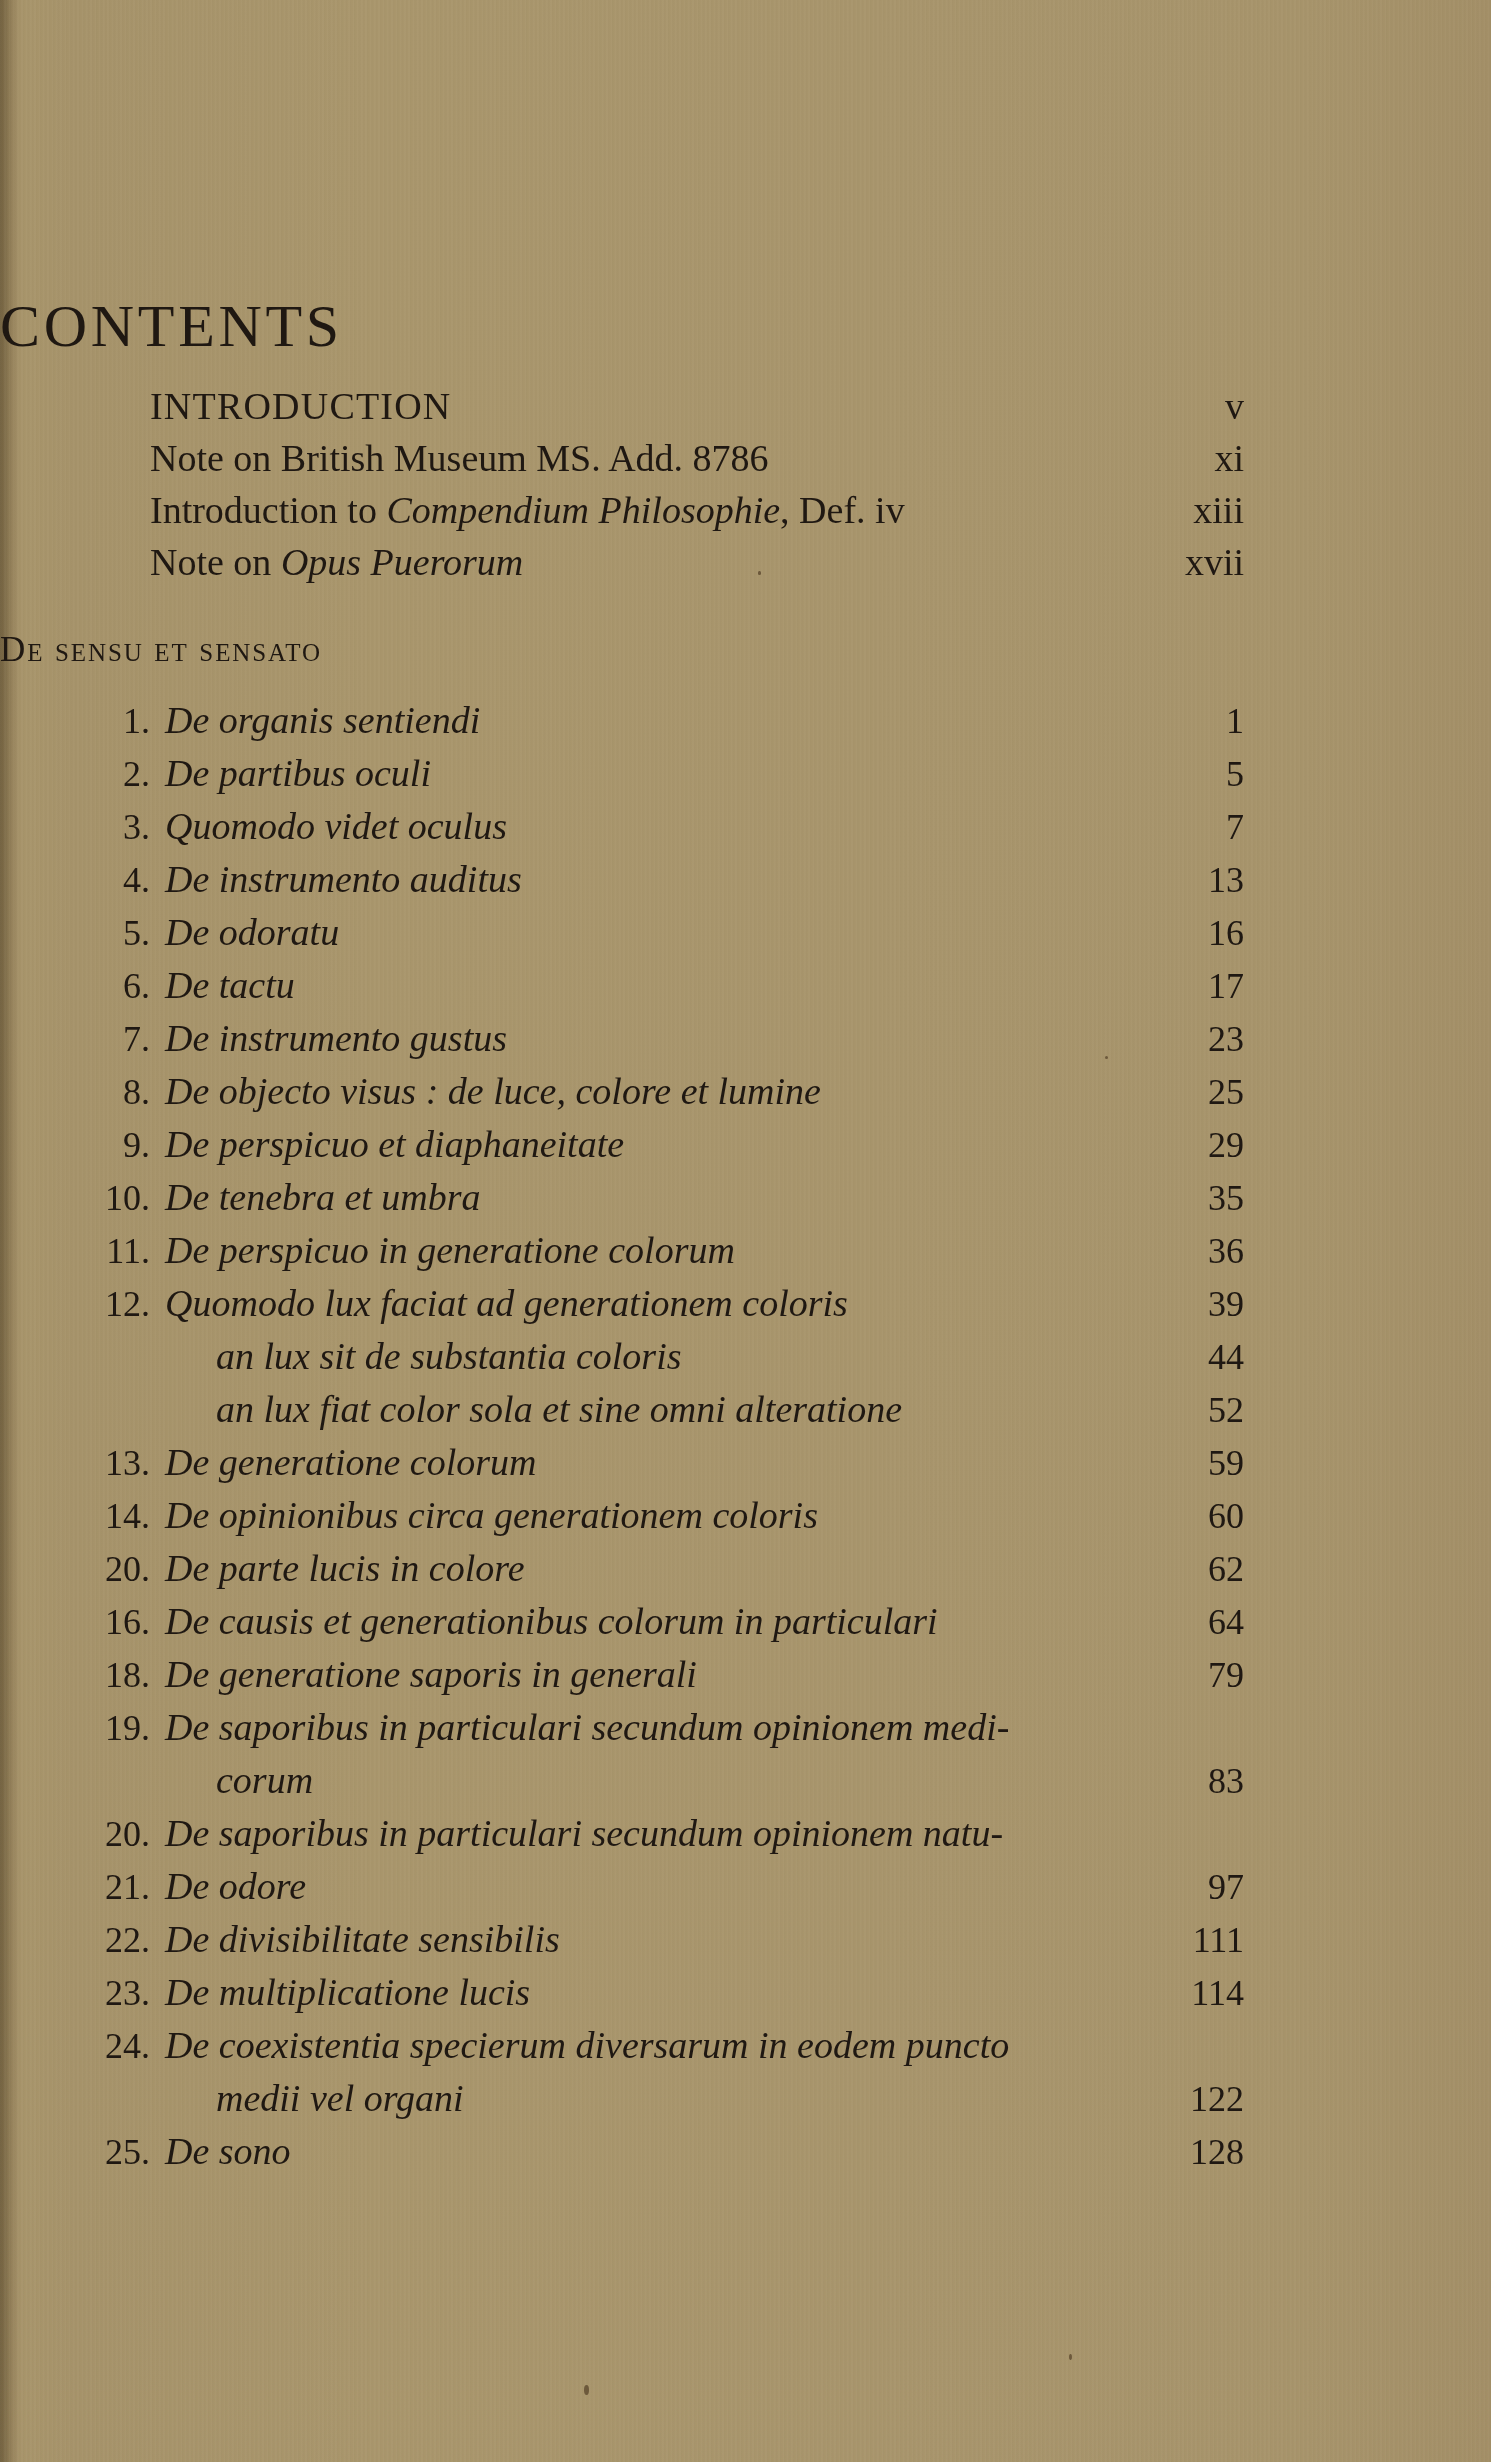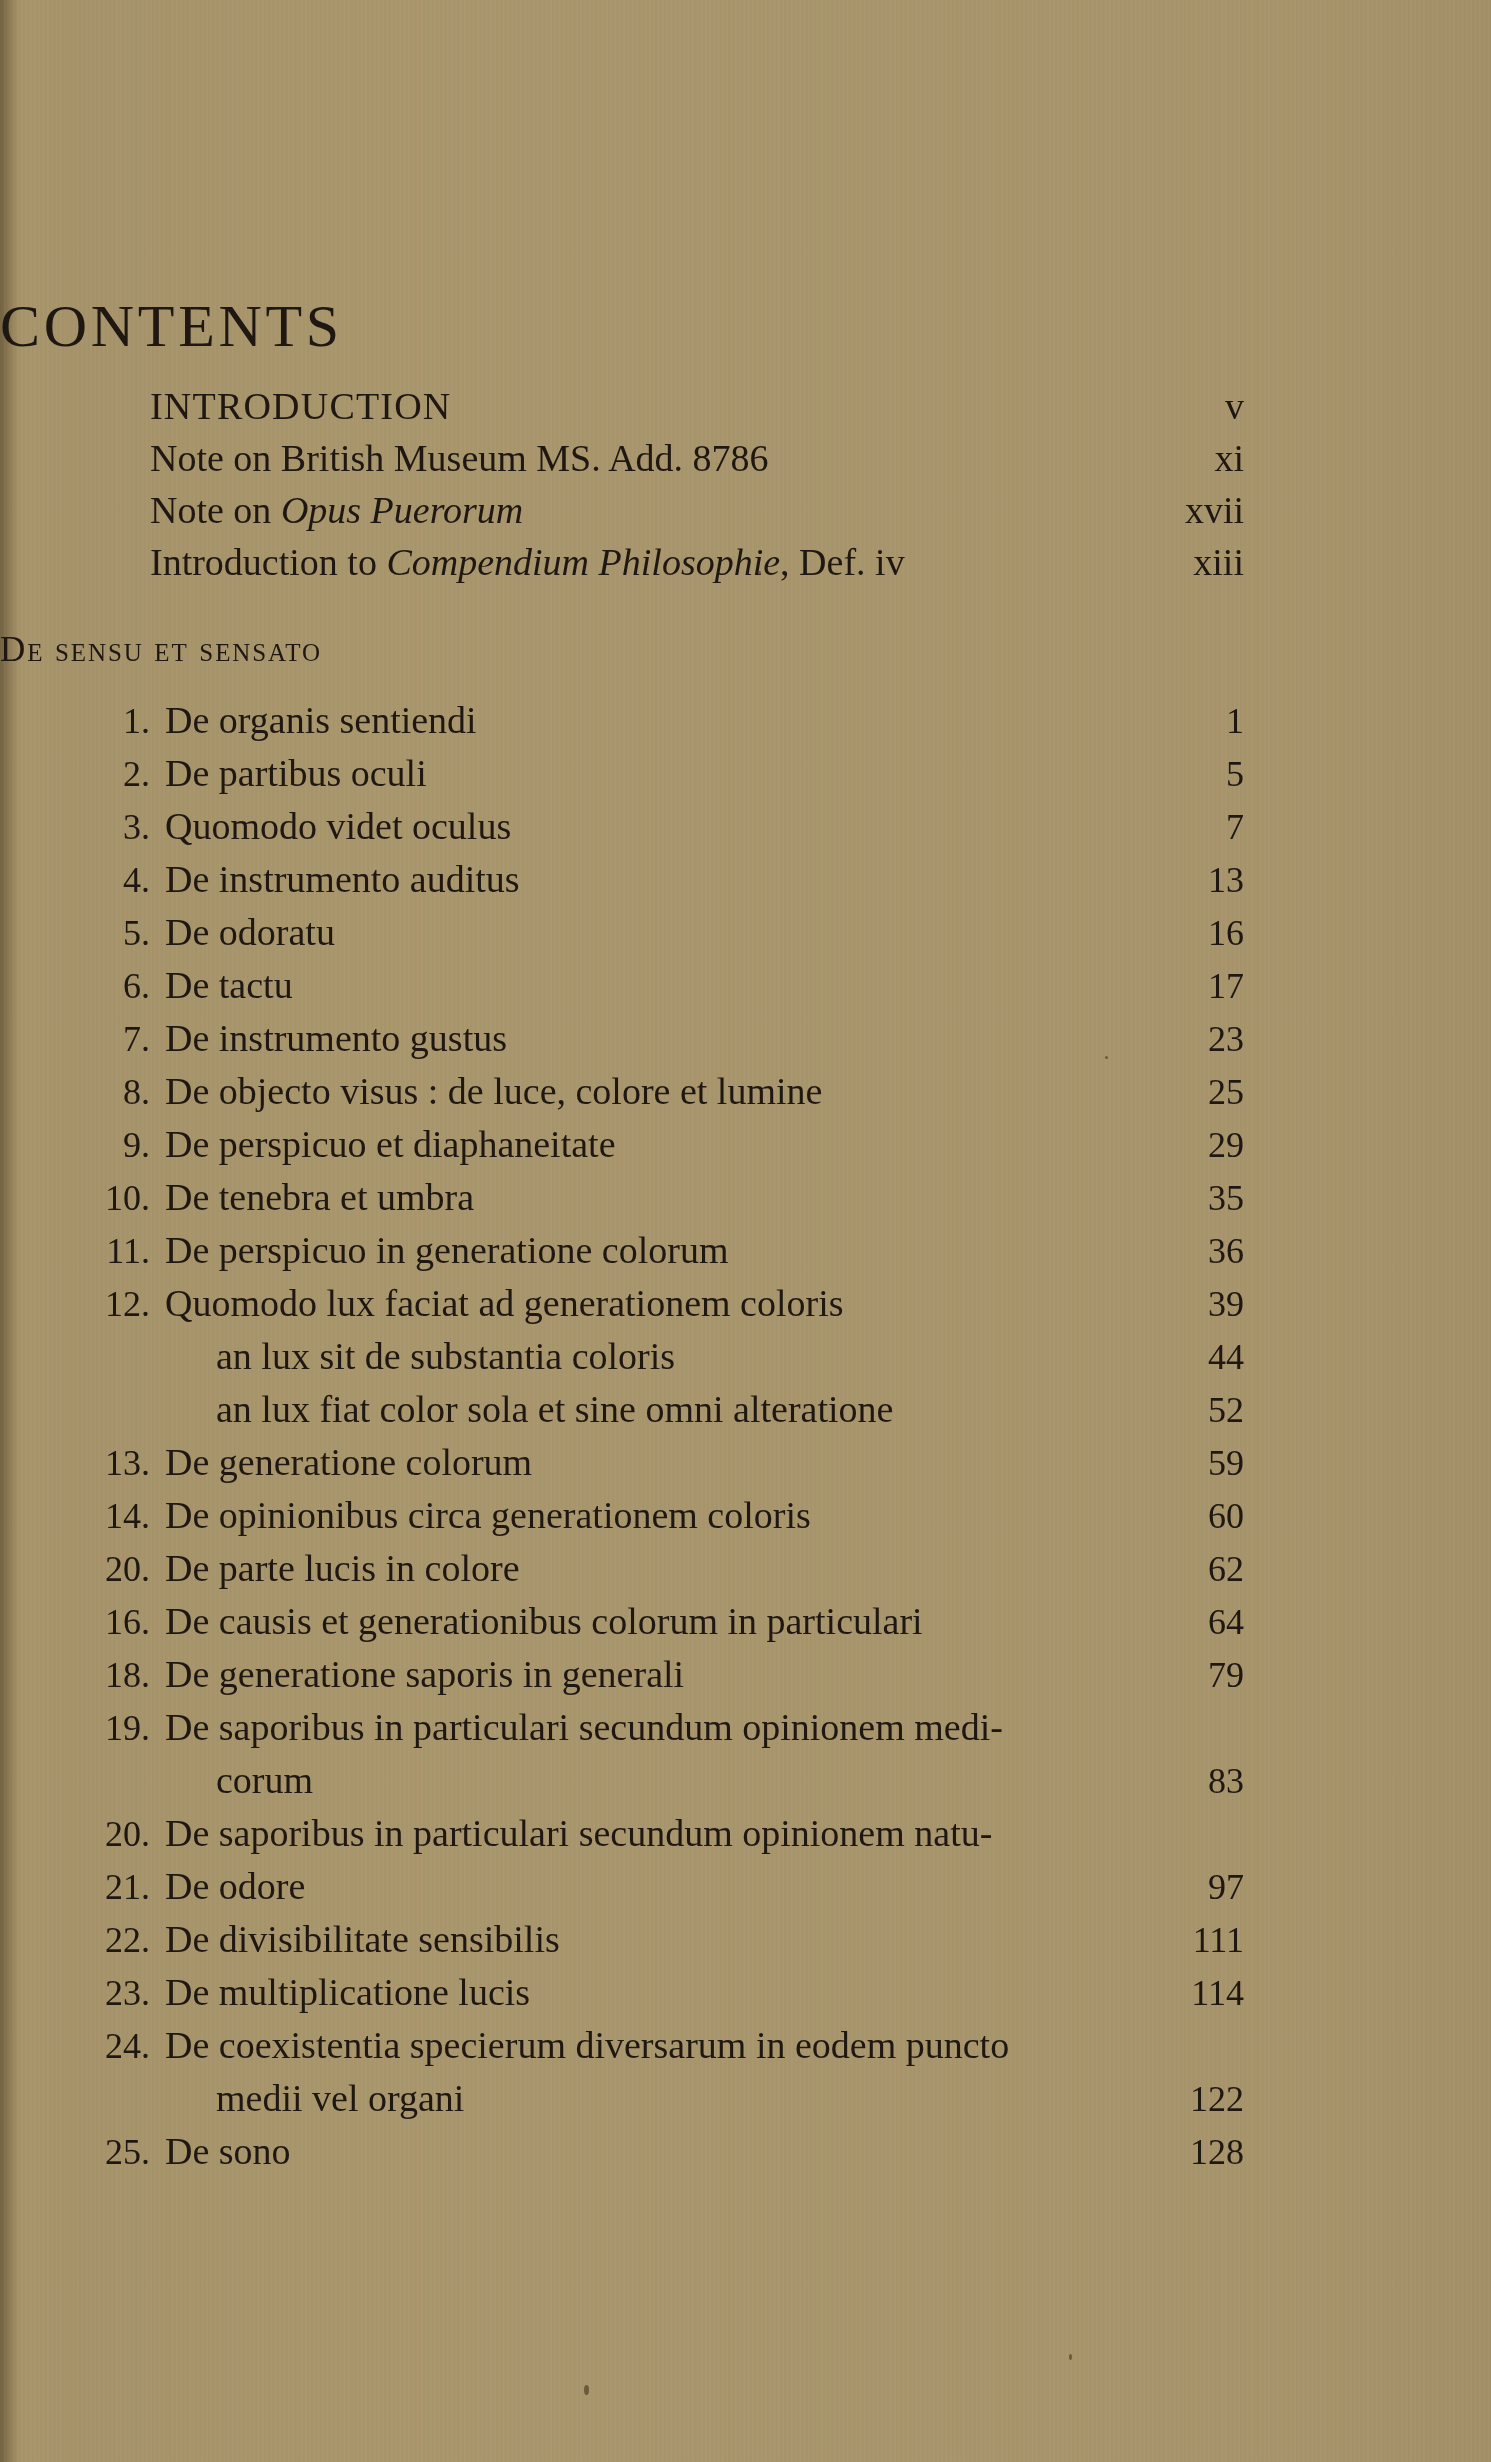--- a/index.html
+++ b/index.html
@@ -114,20 +114,21 @@
       text-align: right;
       padding-right: 0px;
       box-sizing: border-box;
       font-size: 36px;
     }
     .chapters .num-spacer {
       flex: 0 0 82px;
     }
     .chapters .label {
       padding-left: 15px;
+      font-style: italic;
     }
     .chapters .label.cont {
       padding-left: 66px;
     }
     .chapters .page-no {
       font-size: 36px;
       font-variant-numeric: oldstyle-nums;
     }
     .speck {
       position: absolute;
@@ -148,26 +149,26 @@
   <div class="intro-block">
     <div class="row">
       <span class="label caps"><span>INTRODUCTION</span></span>
       <span class="page-no">v</span>
     </div>
     <div class="row">
       <span class="label"><span>Note on British Museum MS. Add. 8786</span></span>
       <span class="page-no">xi</span>
     </div>
     <div class="row">
+      <span class="label"><span>Introduction to </span><em>Compendium Philosophie</em><span>, Def. iv</span></span>
+      <span class="page-no">xiii</span>
+    </div>
+    <div class="row">
       <span class="label"><span>Note on </span><em>Opus Puerorum</em></span>
       <span class="page-no">xvii</span>
-    </div>
-    <div class="row">
-      <span class="label"><span>Introduction to </span><em>Compendium Philosophie</em><span>, Def. iv</span></span>
-      <span class="page-no">xiii</span>
     </div>
   </div>
 
   <h2 class="section-heading">De sensu et sensato</h2>
 
   <div class="chapters" id="chapters">
       <div class="row">
         <span class="num">1.</span>
         <span class="label">De organis sentiendi</span>
         <span class="page-no">1</span>

